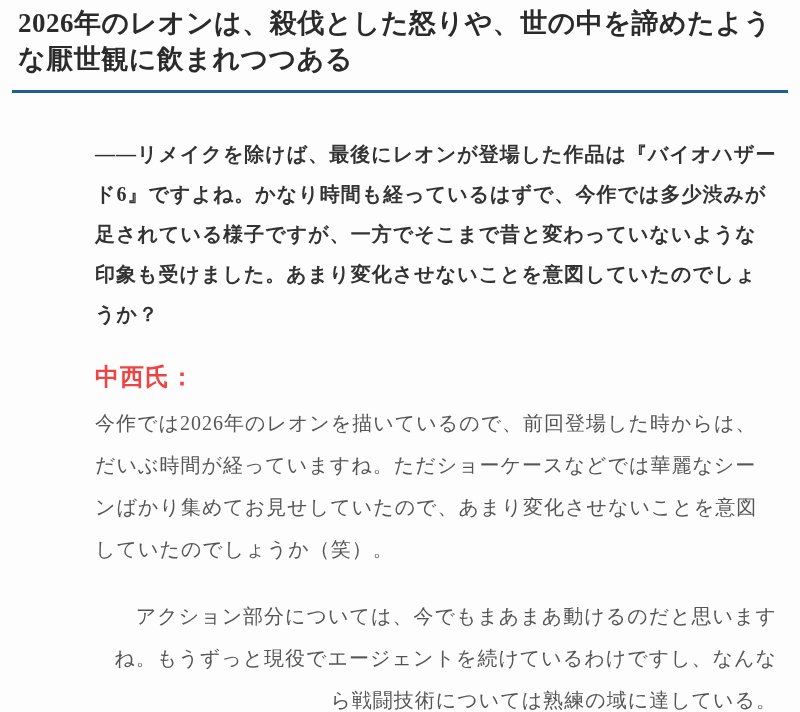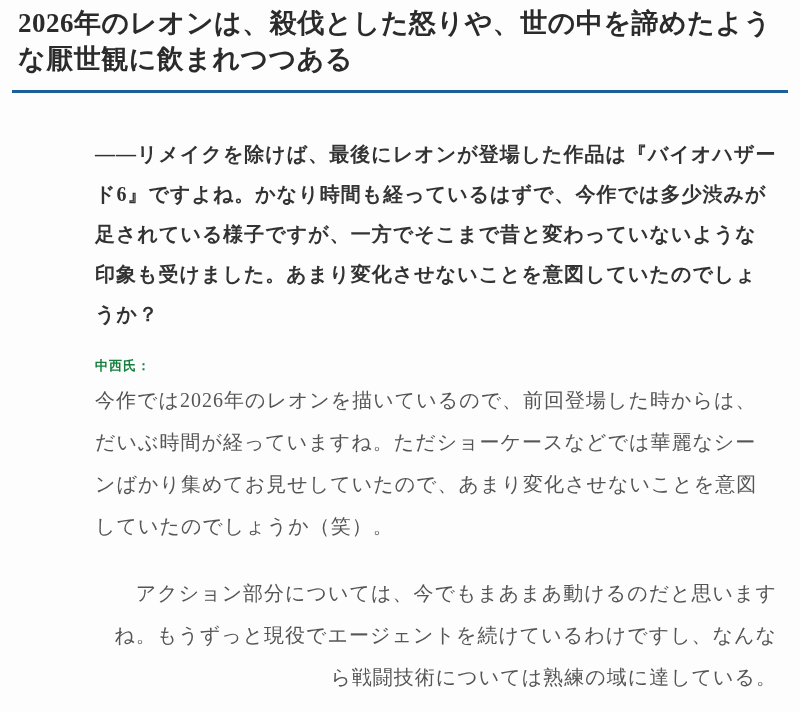--- a/index.html
+++ b/index.html
@@ -37,24 +37,24 @@
     font-size: 20px;
     letter-spacing: 1px;
   }
   .question {
     font-weight: bold;
     color: #333333;
     line-height: 2.0;
     margin-bottom: 18px;
   }
   .speaker {
-    color: #15803d;
+    color: #ef4444;
     font-weight: bold;
     line-height: 2.1;
-    font-size: 13px;
+    font-size: 24px;
   }
   .answer {
     color: #555555;
     line-height: 2.1;
     margin-bottom: 25px;
   }
   .answer:last-child {
     margin-bottom: 0;
     text-align: right;
   }

